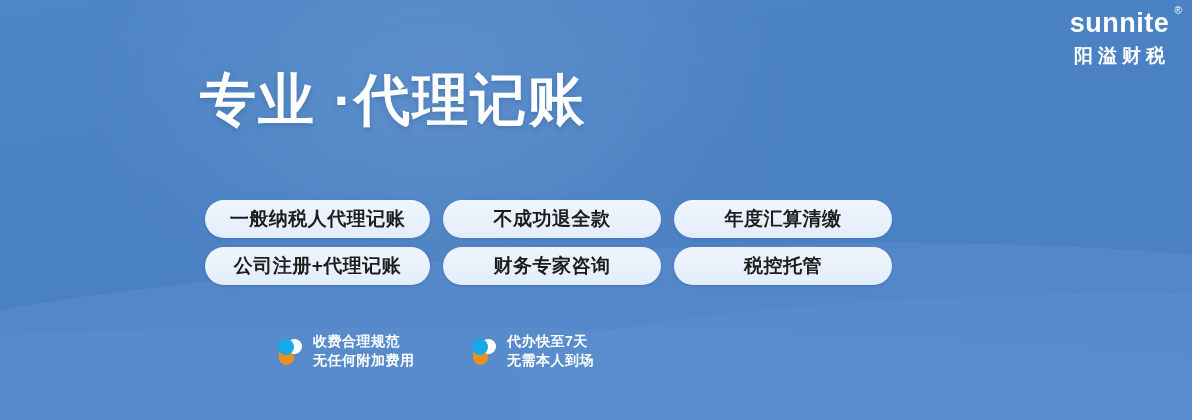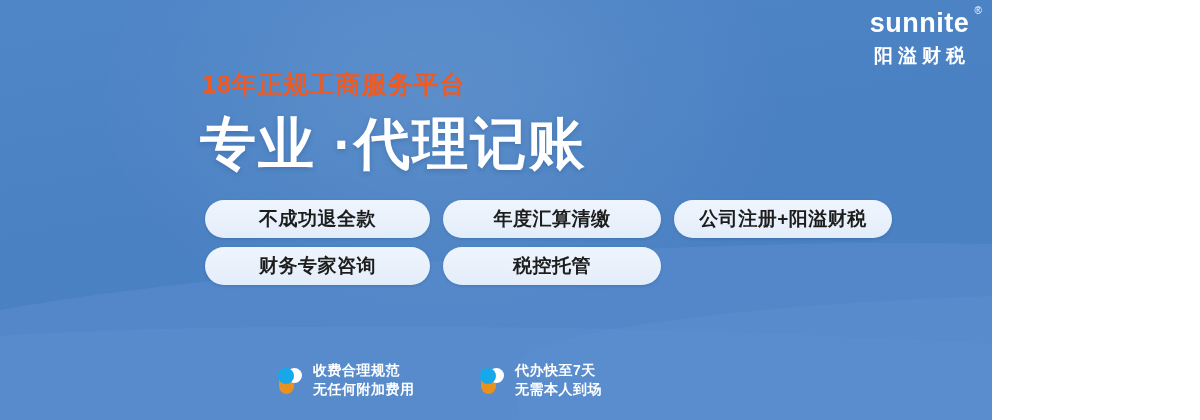--- a/index.html
+++ b/index.html
@@ -8,21 +8,21 @@
   }
   body {
     width: 1200px;
     height: 420px;
     overflow: hidden;
     font-family: "Liberation Sans", "DejaVu Sans", sans-serif;
   }
 
   .banner {
     position: relative;
-    width: 992px;
+    width: 1192px;
     height: 420px;
     background: linear-gradient(170deg, #4f86c8 0%, #4a81c3 45%, #4b82c4 100%);
     overflow: hidden;
   }
 
   
   .wave {
     position: absolute;
     pointer-events: none;
   }
@@ -148,24 +148,24 @@
     font-weight: 700;
     letter-spacing: .5px;
     box-shadow: 0 1px 3px rgba(25, 60, 105, .22);
     white-space: nowrap;
   }
 
   
   .features {
     position: absolute;
     left: 276px;
-    top: 361px;
+    top: 332px;
     display: flex;
     align-items: flex-end;
-    gap: 32px;
+    gap: 24px;
   }
   .feature {
     display: flex;
     align-items: center;
     gap: 9px;
     width: 170px;
   }
   .feature-icon {
     position: relative;
     width: 28px;
@@ -220,28 +220,28 @@
 
   <div class="logo">
     <div class="logo-word">
       <span>sunnite</span>
       <span class="logo-reg">®</span>
     </div>
     <div class="logo-sub">阳溢财税</div>
   </div>
 
   <div class="copy">
-    <div class="eyebrow">18年正规工商服务平台</div>
     <div class="headline">专业 ·代理记账</div>
   </div>
 
   <div class="tags">
+    <div class="tag">一般纳税人代理记账</div>
     <div class="tag">不成功退全款</div>
     <div class="tag">年度汇算清缴</div>
-    <div class="tag">公司注册+阳溢财税</div>
+    <div class="tag">公司注册+代理记账</div>
     <div class="tag">财务专家咨询</div>
     <div class="tag">税控托管</div>
   </div>
 
   <div class="features">
 
     <div class="feature">
       <div class="feature-icon">
         <span class="drop"></span>
         <span class="moon"></span>

